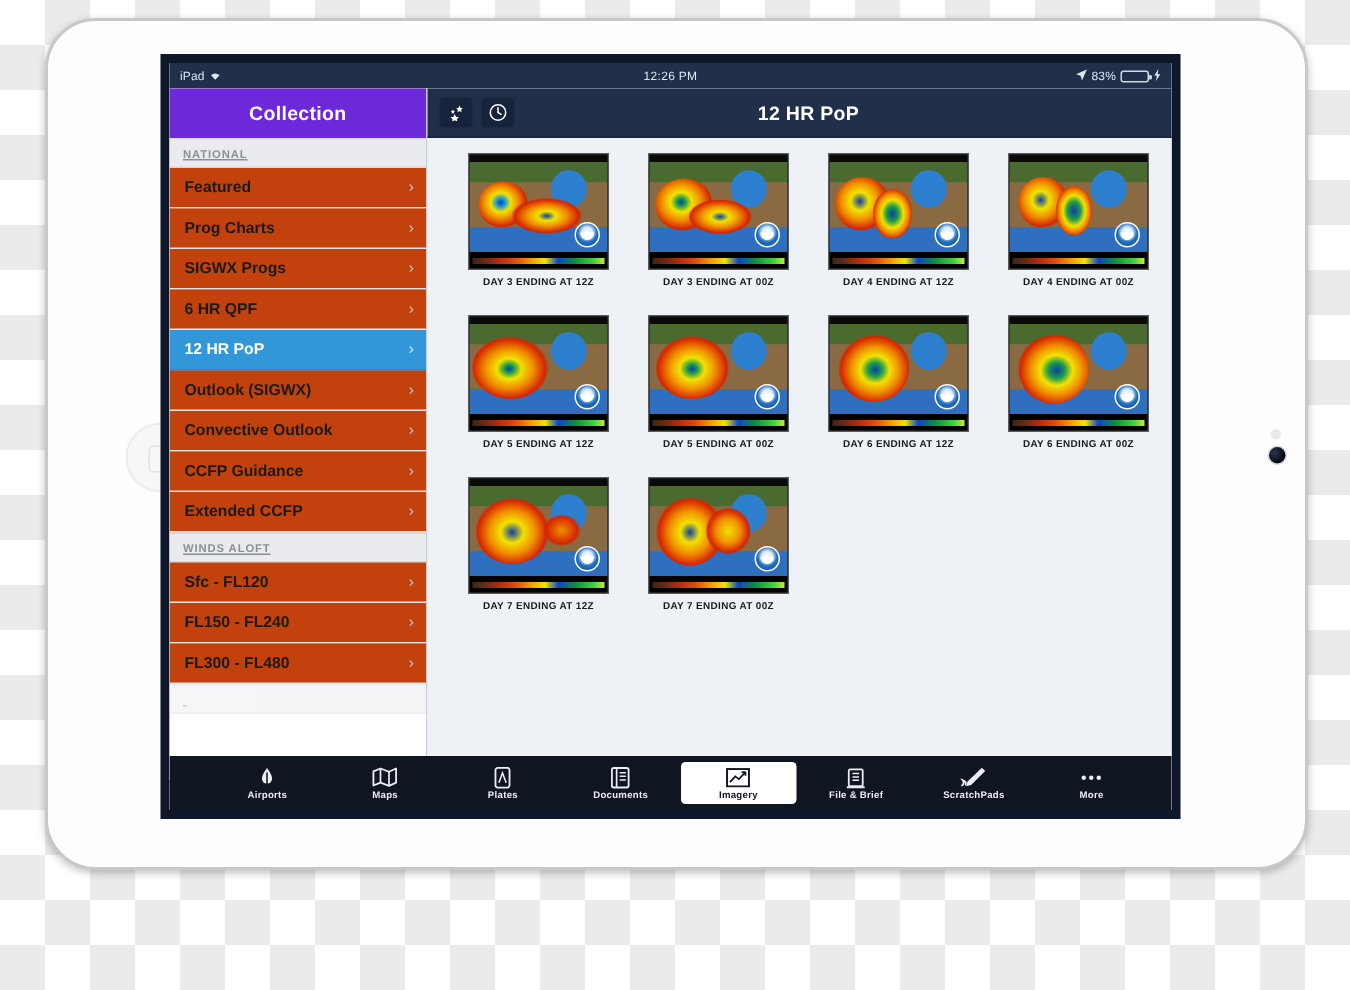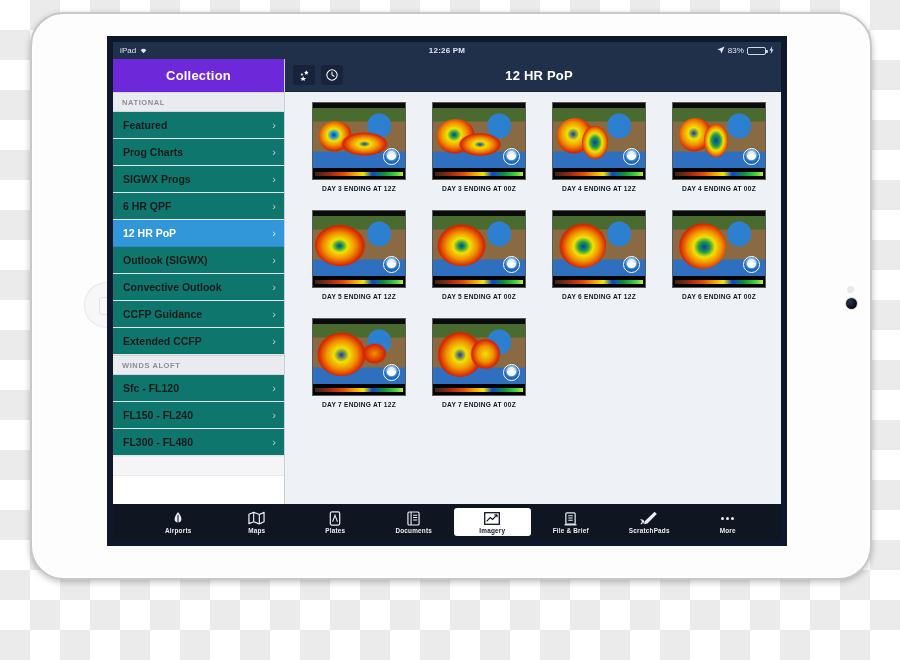--- a/index.html
+++ b/index.html
@@ -74,21 +74,21 @@
     position: absolute; left: 0; top: 0;
     width: 100%; height: 17px;
     background: #21304a;
     color: #dfe6ef;
     font-size: 8px;
     display: flex; align-items: center;
     padding: 0 7px;
     letter-spacing: 0.1px;
   }
   .sb-left { display: flex; align-items: center; gap: 3px; width: 180px; }
-  .sb-center { flex: 1; text-align: center; font-weight: bold; font-size: 8px; letter-spacing: .2px;}
+  .sb-center { flex: 1; text-align: center; font-weight: normal; font-size: 8px; letter-spacing: .2px;}
   .sb-right { width: 180px; display: flex; align-items: center; justify-content: flex-end; gap: 3px; }
   .wifi-icon { display:inline-block; }
   .battery-shell {
     width: 19px; height: 8px;
     border: 1px solid #cfd8e3;
     border-radius: 2px;
     position: relative;
     padding: 1px;
   }
   .battery-shell::after {
@@ -122,30 +122,31 @@
   .group-head {
     background: #e9ebee;
     color: #8a8f97;
     font-size: 7.5px;
     font-weight: bold;
     letter-spacing: .6px;
     padding: 5px 9px 4px 9px;
     border-bottom: 1px solid #d4d7dc;
     border-top: 1px solid #d4d7dc;
     text-transform: uppercase;
+    text-decoration: underline;
   }
   .nav-row {
     height: 27px;
     display: flex; align-items: center;
     padding: 0 8px 0 10px;
     font-size: 10.5px;
     font-weight: bold;
     color: #1b1b1b;
     border-bottom: 1px solid #e2e4e8;
-    background: #0f766e;
+    background: #c2410c;
     justify-content: space-between;
   }
   .nav-row.selected { background: #3197d8; color: #ffffff; border-bottom-color: #2c88c4; }
   .chev { font-size: 11px; color: #c4c8cd; font-weight: normal; }
   .nav-row.selected .chev { color: #d8eaf7; }
 
   .seg-wrap {
     height: 32px;
     background: #21304a;
     display: flex; align-items: center;

